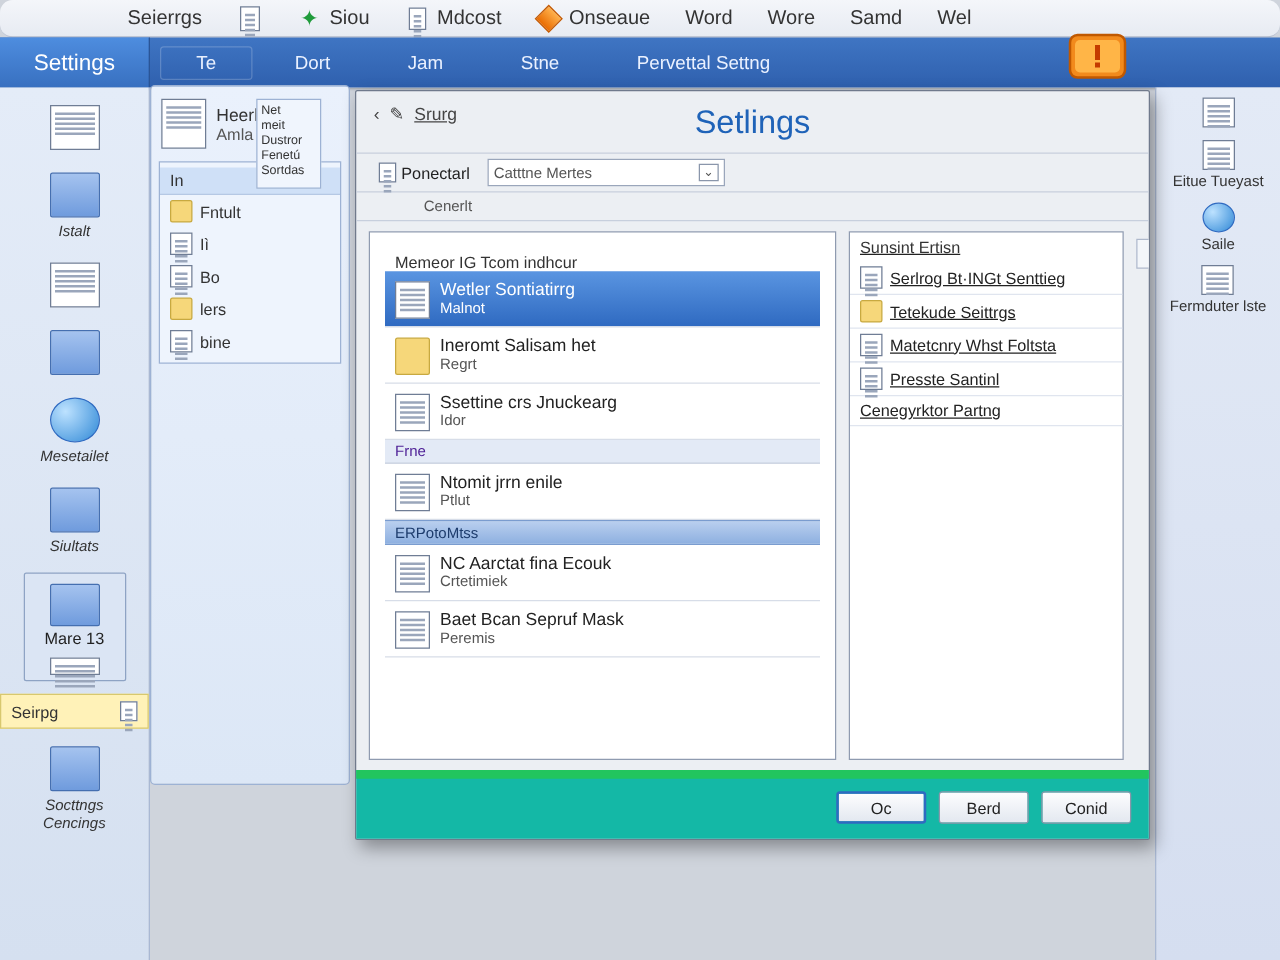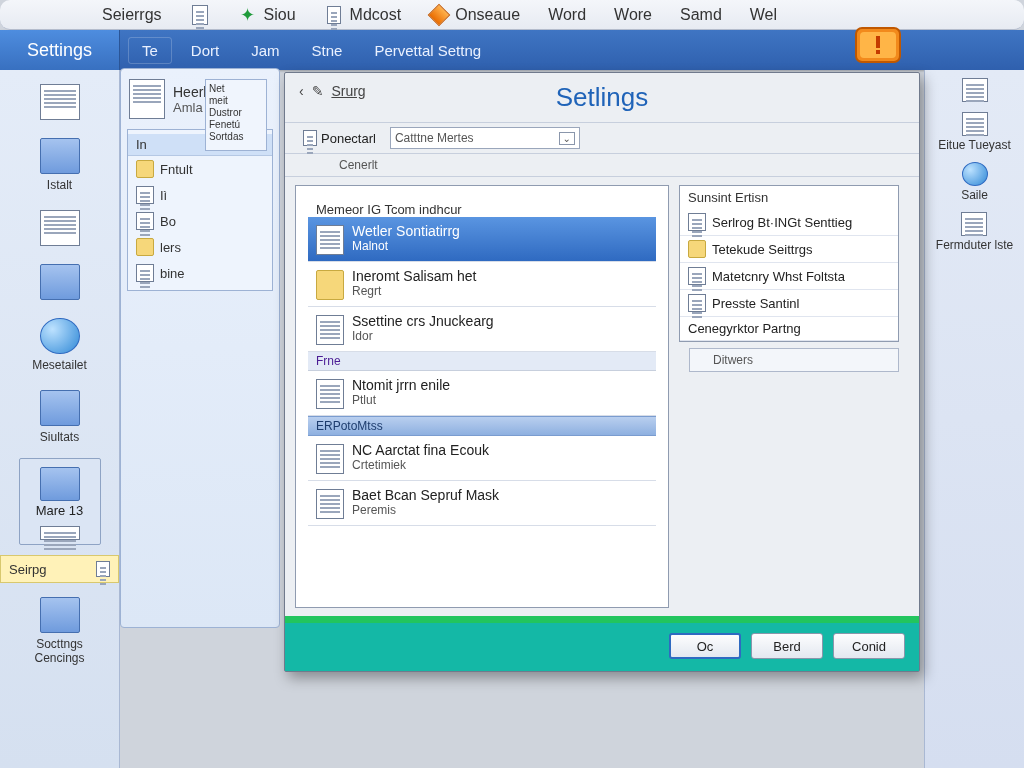--- a/index.html
+++ b/index.html
@@ -23,34 +23,34 @@
     display: flex; align-items: stretch; color: #fff;
     box-shadow: 0 1px 2px rgba(0,0,0,.25);
   }
   .blue-bar .tab-settings {
     width: 120px; display: flex; align-items: center; justify-content: center;
     background: linear-gradient(#4e8ddf, #3870c0);
     border-right: 1px solid #2a5597;
     font-size: 18px; font-weight: 400;
   }
   .blue-bar .items { display: flex; align-items: center; gap: 6px; padding-left: 8px; }
-  .blue-bar .bmi { color: #eaf1ff; font-size: 15px; padding: 4px 13px; border-radius: 3px; }
+  .blue-bar .bmi { color: #eaf1ff; font-size: 15px; padding: 4px 28px; border-radius: 3px; }
   .blue-bar .bmi.first { border: 1px solid rgba(255,255,255,.2); }
   .shield {
     position: absolute; right: 110px; top: 22px; width: 60px; height: 46px; pointer-events: none;
   }
 
   
   .left-strip {
     position: absolute; left: 0; top: 70px; bottom: 0; width: 120px;
     background: linear-gradient(#e4ecf8, #d5e0f0);
     border-right: 1px solid #a9b8d3;
     display: flex; flex-direction: column; align-items: center; gap: 10px; padding: 10px 0;
   }
-  .left-strip .btn { width: 78px; display: flex; flex-direction: column; align-items: center; gap: 4px; padding: 4px 0; border-radius: 3px; }
+  .left-strip .btn { width: 78px; display: flex; flex-direction: column; align-items: center; gap: 4px; padding: 4px 0; border-radius: 3px; font-style: italic; }
   .left-strip .btn .ico { width: 40px; height: 36px; }
   .left-strip .btn .lbl { font-size: 12px; color: #333; text-align: center; }
   .left-strip .group-box { width: 82px; border: 1px solid #8ea3c4; border-radius: 2px; padding: 8px 0 4px; display: flex; flex-direction: column; align-items: center; gap: 2px; background: #dbe5f4; text-align: center; }
   .settings-btn {
     width: 100%; display: flex; align-items: center; gap: 6px;
     background: #fff2b8; border: 1px solid #d8c86e; padding: 5px 8px;
     font-size: 13px; color: #333;
   }
 
   
@@ -66,21 +66,21 @@
   .nav-panel .head .ico { width: 36px; height: 40px; }
   .nav-panel .lbls { font-size: 14px; color: #333; }
   .nav-panel .lbls .sub { font-size: 13px; color: #555; }
   .nav-panel .side-list-block {
     border: 1px solid #9db2d4; margin: 6px; padding: 4px 0; background: #eef4fd;
   }
   .nav-panel .hdr { background: #cfe0f7; padding: 3px 8px; font-size: 13px; color: #333; border-bottom: 1px solid #b5c8e4; }
   .nav-panel .row { display: flex; align-items: center; gap: 6px; padding: 4px 8px; font-size: 13px; color: #333; }
   .nav-panel .row .ico { width: 18px; height: 18px; }
   .nav-panel .aside-mini {
-    position: absolute; left: 84px; top: 10px; width: 62px; height: 72px;
+    position: absolute; left: 84px; top: 10px; width: 52px; height: 72px;
     border: 1px solid #9db2d4; background: #f0f5fd; font-size: 10px; padding: 3px;
     line-height: 1.2; color: #333;
   }
 
   
   .right-strip {
     position: absolute; right: 0; top: 70px; bottom: 0; width: 100px;
     background: linear-gradient(#e3eaf6, #d5def0);
     border-left: 1px solid #a9b8d3;
     display: flex; flex-direction: column; align-items: center; gap: 10px; padding: 8px 0;
@@ -407,21 +407,21 @@
       </div>
       <div class="listitem">
         <span class="ico doc-ico"></span>
         <div class="txt">
           <div class="title">Baet Bcan Sepruf Mask</div>
           <div class="sub">Peremis</div>
         </div>
       </div>
     </div>
 
-    <div style="display:flex;flex-direction:column;width:230px;">
+    <div style="display:flex;flex-direction:row;width:230px;text-decoration:underline;">
       <div class="rightbox" style="flex:0 0 auto;">
         <div class="cap">Sunsint Ertisn</div>
         <div class="ritem">
             <span class="ico doc-ico"></span>
             <span>Serlrog Bt·INGt Senttieg</span>
           </div>
         <div class="ritem">
             <span class="ico folder-ico"></span>
             <span>Tetekude Seittrgs</span>
           </div>

